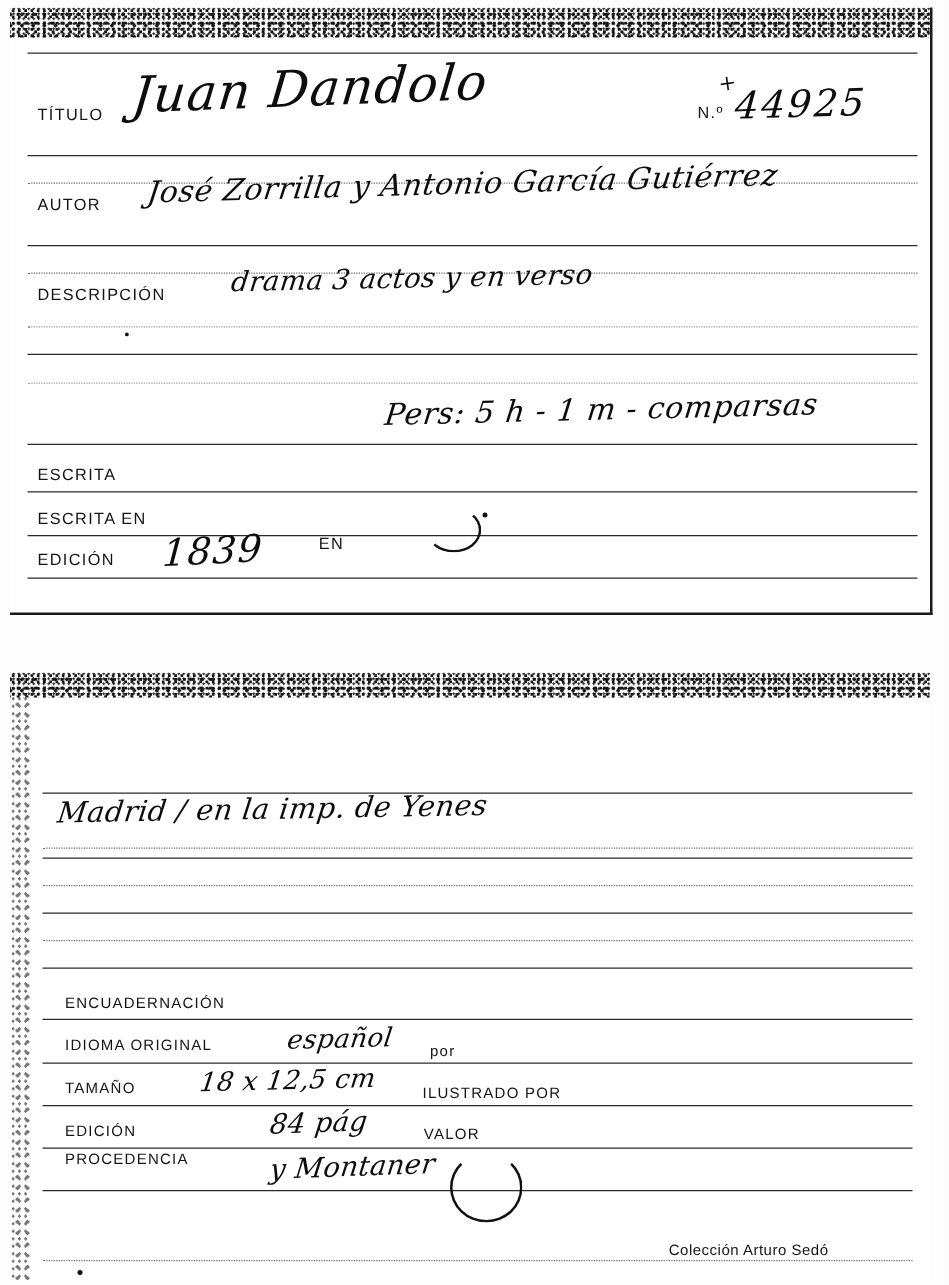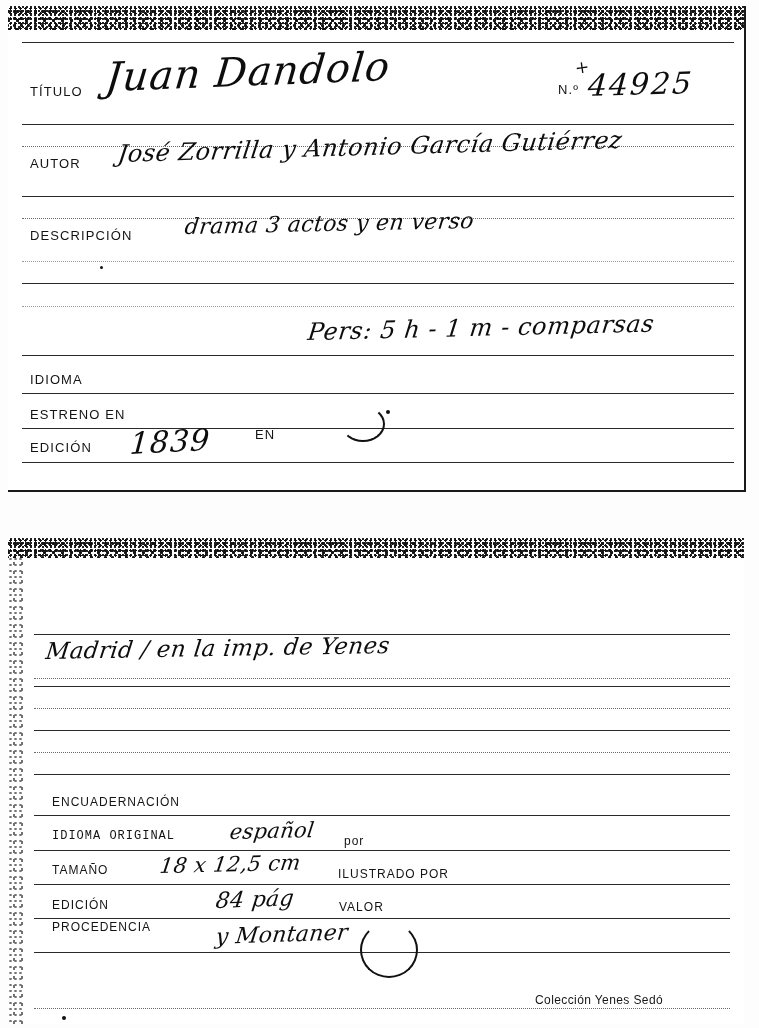--- a/index.html
+++ b/index.html
@@ -223,23 +223,23 @@
     <div class="rule" style="top:422px;"></div>
     <div class="rule" style="top:456px;"></div>
 
     <div class="label" style="left:22px; top:78px;">TÍTULO</div>
     <div class="label" style="left:550px; top:76px;">N.º</div>
 
     <div class="label" style="left:22px; top:150px;">AUTOR</div>
 
     <div class="label" style="left:22px; top:222px;text-align:right;">DESCRIPCIÓN</div>
 
-    <div class="label" style="left:22px; top:366px;">IDIOMA</div>
-
-    <div class="label" style="left:22px; top:401px;">ESTRENO EN</div>
+    <div class="label" style="left:22px; top:366px;">ESCRITA</div>
+
+    <div class="label" style="left:22px; top:401px;">ESCRITA EN</div>
     <div class="label" style="left:247px; top:421px;">EN</div>
 
     <div class="label" style="left:22px; top:434px;">EDICIÓN</div>
 
     <div class="hand h-title" style="left:98px; top:48px;">Juan Dandolo</div>
 
     <div class="hand h-plus" style="left:567px; top:52px;">+</div>
     <div class="hand h-num" style="left:580px; top:62px;">44925</div>
 
     <div class="hand h-author" style="left:110px; top:134px;">José Zorrilla y Antonio García Gutiérrez</div>
@@ -272,39 +272,39 @@
     <div class="rule" style="top:312px;"></div>
     <div class="rule" style="top:346px;"></div>
     <div class="rule" style="top:380px;"></div>
     <div class="rule" style="top:414px;"></div>
     <div class="rule dotted" style="top:470px;"></div>
 
     <div class="hand h-notes" style="left:38px; top:100px;">Madrid / en la imp. de Yenes</div>
 
     <div class="label small" style="left:44px; top:257px;">ENCUADERNACIÓN</div>
 
-    <div class="label small" style="left:44px; top:291px;font-family:Liberation Mono, monospace;">IDIOMA ORIGINAL</div>
+    <div class="label small" style="left:44px; top:291px;">IDIOMA ORIGINAL</div>
     <div class="label small" style="left:336px; top:296px;">por</div>
 
     <div class="label small" style="left:44px; top:325px;">TAMAÑO</div>
     <div class="label small" style="left:330px; top:329px;">ILUSTRADO POR</div>
 
     <div class="label small" style="left:44px; top:360px;">EDICIÓN</div>
     <div class="label small" style="left:331px; top:362px;">VALOR</div>
 
     <div class="label small" style="left:44px; top:382px;">PROCEDENCIA</div>
 
     <div class="hand h-small" style="left:222px; top:282px;">español</div>
 
     <div class="hand h-small" style="left:152px; top:316px;">18 x 12,5 cm</div>
 
     <div class="hand h-med" style="left:208px; top:350px;">84 pág</div>
 
     <div class="hand h-med" style="left:208px; top:386px;">y Montaner</div>
 
     <div class="loop partial" style="left:352px; top:384px; width:54px; height:52px;"></div>
 
-    <div class="collection" style="left:527px; top:455px;">Colección Yenes Sedó</div>
+    <div class="collection" style="left:527px; top:455px;">Colección Arturo Sedó</div>
 
     <div class="speck" style="left:54px; top:478px; width:4px; height:4px;"></div>
   </div>
 
 </div>
 
 </body></html>

